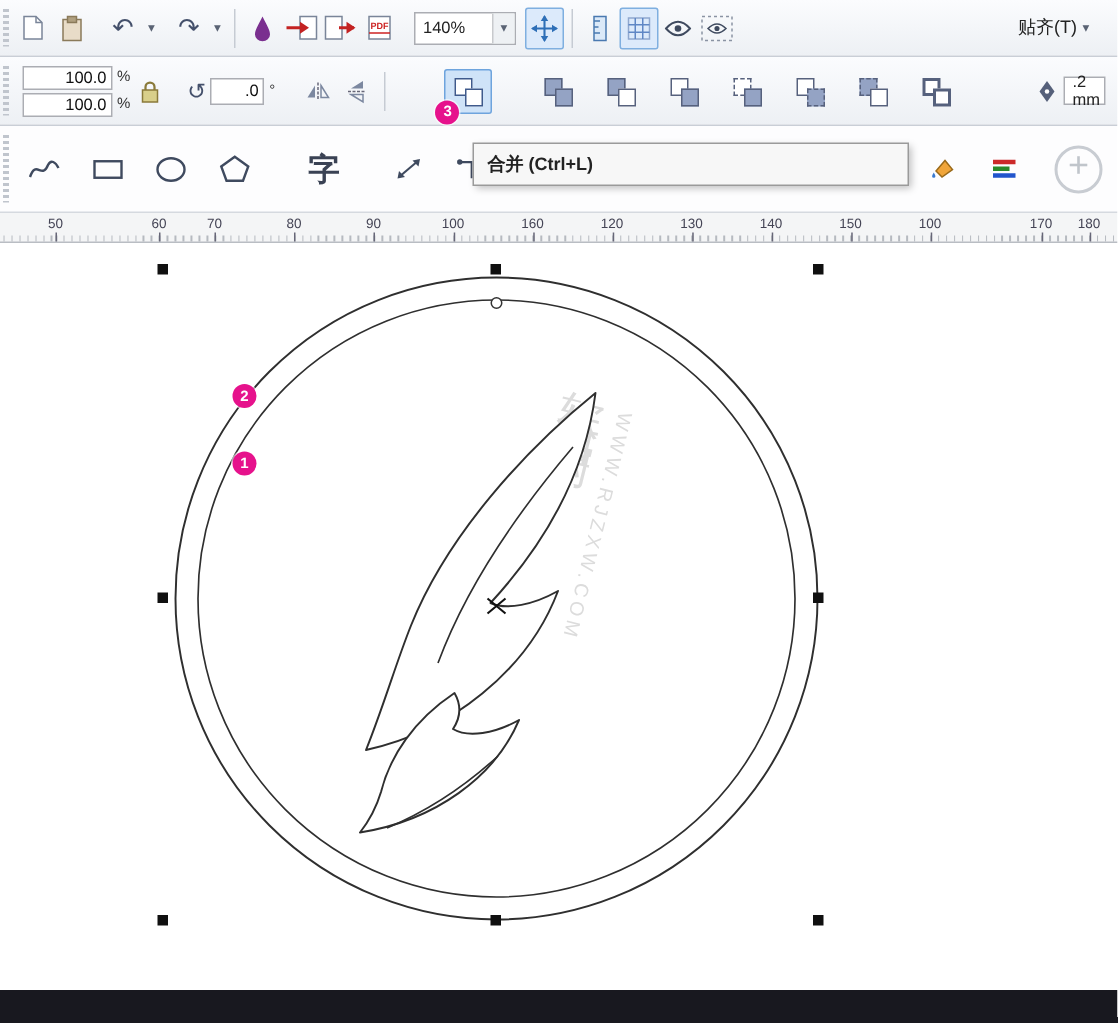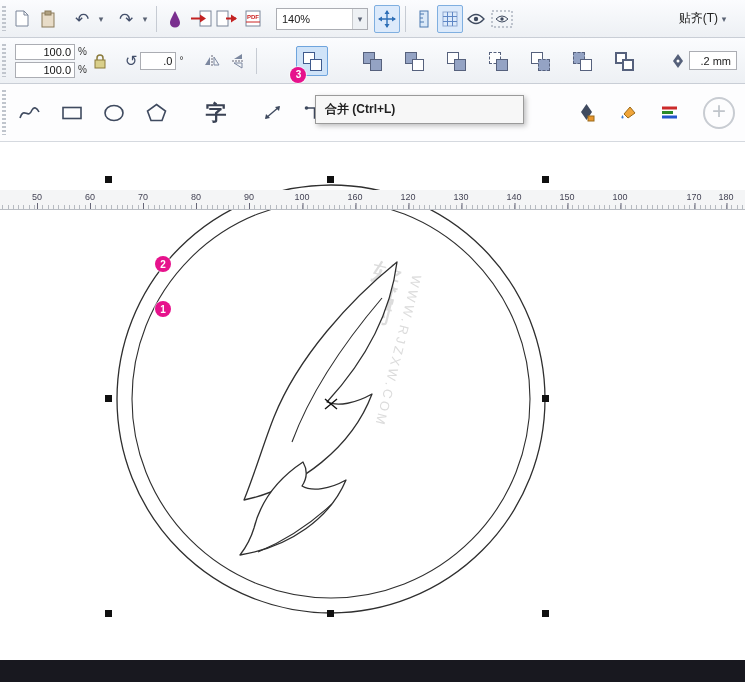--- a/index.html
+++ b/index.html
@@ -42,37 +42,37 @@
   .fill .sq, .sq.f { background:#94a3c4; }
   .dash { border-style:dashed; }
   .active-tool { background:#cfe3f8; border:1px solid #6ea4dd; }
 
   
   .badge { position:absolute; width:16px; height:16px; border-radius:50%; background:#e6128c;
            color:#fff; font-size:10px; font-weight:bold; display:flex; align-items:center;
            justify-content:center; z-index:60; box-shadow:0 0 0 1px rgba(255,255,255,.6); }
 
   
-  #tooltip { position:absolute; left:315px; top:11px; width:209px; background:#f7f7f7;
+  #tooltip { position:absolute; left:315px; top:11px; width:291px; background:#f7f7f7;
              border:1px solid #9a9a9a; box-shadow:2px 2px 5px rgba(0,0,0,.25); padding:5px 9px;
              z-index:100; }
   #tooltip .tt-title { font-size:12px; font-weight:bold; color:#222; }
   #tooltip .tt-body  { font-size:11.5px; color:#5a5a5a; margin-top:3px; }
 
   
   .tool { width:30px; height:34px; display:flex; align-items:center; justify-content:center;
           margin:0 6px; color:#3a4254; }
   .texttool { font-size:21px; font-weight:bold; color:#3a4254; }
   .addbtn { width:32px; height:32px; border:2px solid #c8ccd2; border-radius:50%;
             display:flex; align-items:center; justify-content:center; margin:0 10px 0 12px; }
   .addbtn span { font-size:24px; color:#c0c5cb; line-height:1; margin-top:-3px; }
 
   
   #ruler { position:absolute; top:142px; height:20px; width:745px; background:#f4f5f6;
-           border-bottom:1px solid #b9bdc3; z-index:5;margin-top:48px; }
+           border-bottom:1px solid #b9bdc3; z-index:5; }
   #ruler .minors { position:absolute; left:0; right:0; bottom:0; height:4px;
            background:repeating-linear-gradient(to right,#b6bac0 0 1px,transparent 1px 5.3px);
            background-position:37px 0; }
   .rtick { position:absolute; top:2px; transform:translateX(-50%); font-size:9px; color:#445; }
   .rtick::after { content:""; position:absolute; left:50%; top:11px; width:1px; height:6px; background:#667; }
 
   
   #canvas { position:absolute; top:162px; left:0; width:745px; height:498px; background:#fff; }
   #watermark { position:absolute; left:352px; top:76px; display:flex; gap:2px;
                transform:rotate(14deg); color:#dcdcdc; z-index:1; }
@@ -137,21 +137,21 @@
   </div>
   <div class="tb">
     <svg width="20" height="17">
       <rect x="3" y="1" width="14" height="15" fill="#fff" stroke="#7a8599"></rect>
       <path d="M3 12 h14" stroke="#c22"></path>
       <text x="4" y="9" font-size="6" font-weight="bold" fill="#c22">PDF</text>
     </svg>
   </div>
 
   <div style="width:10px"></div>
-  <div class="combo" style="width:92px">
+  <div class="combo" style="width:68px">
     <span class="val">140%</span>
     <span class="cbtn">
         <span class="caret">▾</span>
       </span>
   </div>
   <div style="width:6px"></div>
   <div class="tb pressed">
     <svg width="18" height="18">
       <path d="M9 1 V17 M1 9 H17" stroke="#2e6fb7" stroke-width="1.4"></path>
       <path d="M9 0 L6.5 4 H11.5 Z M9 18 L6.5 14 H11.5 Z M0 9 L4 6.5 V11.5 Z M18 9 L14 6.5 V11.5 Z" fill="#2e6fb7"></path>
@@ -277,21 +277,21 @@
   <div class="shape-btn">
     <div class="sq sqA" style="border-width:2px"></div>
     <div class="sq sqB" style="border-width:2px"></div>
   </div>
 
   <div style="margin-left:auto; display:flex; align-items:center; margin-right:8px; gap:4px;">
     <svg width="14" height="16">
       <path d="M7 1 L12 8 L7 15 L2 8 Z" fill="#55607a"></path>
       <circle cx="7" cy="8" r="1.5" fill="#fff"></circle>
     </svg>
-    <div class="combo" style="width:48px; height:19px;text-align:right;">
+    <div class="combo" style="width:28px; height:19px;">
       <span class="val">.2 mm</span>
     </div>
   </div>
 </div>
 
 <div class="row" id="row3">
   <div class="grip"></div>
 
   <div class="tool">
     <svg width="24" height="18">
@@ -359,21 +359,21 @@
     </svg>
   </div>
   <div class="addbtn">
     <span>+</span>
   </div>
 </div>
 
 <div id="ruler">
   <div class="minors"></div>
   <div class="rtick" style="left:37px"><span>50</span></div>
-  <div class="rtick" style="left:90px"><span>60</span></div>
+  <div class="rtick" style="left:106px"><span>60</span></div>
   <div class="rtick" style="left:143px"><span>70</span></div>
   <div class="rtick" style="left:196px"><span>80</span></div>
   <div class="rtick" style="left:249px"><span>90</span></div>
   <div class="rtick" style="left:302px"><span>100</span></div>
   <div class="rtick" style="left:355px"><span>160</span></div>
   <div class="rtick" style="left:408px"><span>120</span></div>
   <div class="rtick" style="left:461px"><span>130</span></div>
   <div class="rtick" style="left:514px"><span>140</span></div>
   <div class="rtick" style="left:567px"><span>150</span></div>
   <div class="rtick" style="left:620px"><span>100</span></div>

